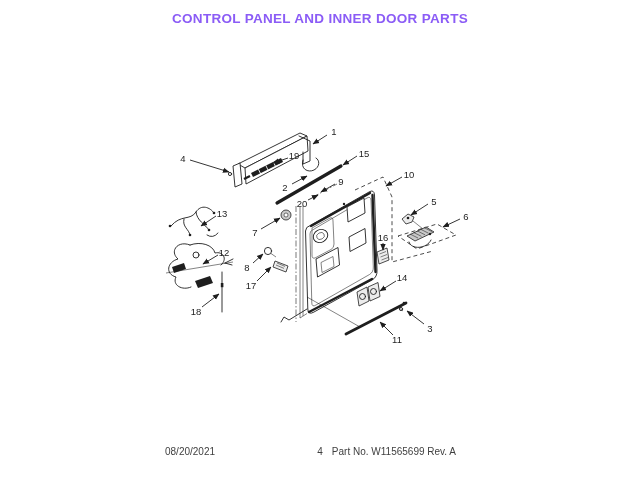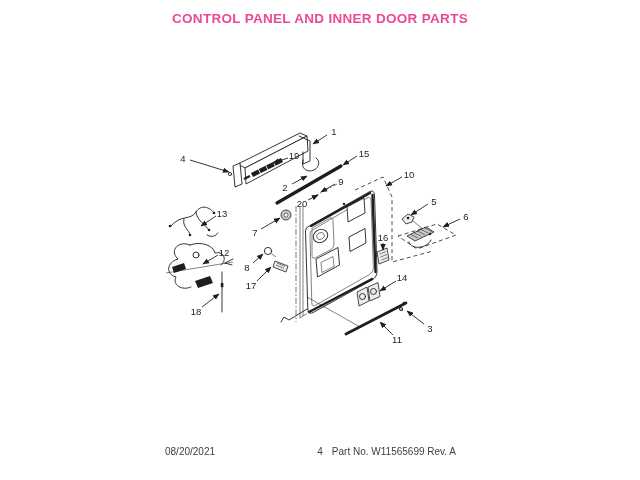--- a/index.html
+++ b/index.html
@@ -4,21 +4,21 @@
 <style>
   :root{
     --ink:#1e1e1e; --paper:#ffffff; --footer:#3f3f3f;
     --light:#ececec; --mid:#c9c9c9;
   }
   html,body{margin:0;padding:0;}
   body{width:640px;height:480px;background:var(--paper);
        font-family:"Liberation Sans", sans-serif; position:relative; overflow:hidden;}
   .page{position:absolute;inset:0;background:var(--paper);}
   .title{position:absolute;top:11px;left:0;width:640px;text-align:center;
-         font-size:13.5px;font-weight:bold;color:#ec4899;letter-spacing:.3px;margin:0;}
+         font-size:13.5px;font-weight:bold;color:#8b5cf6;letter-spacing:.3px;margin:0;}
   svg#diagram{position:absolute;inset:0;}
   
   .ln{stroke:var(--ink);fill:none;stroke-width:.9;stroke-linecap:round;stroke-linejoin:round;}
   .thin{stroke:var(--ink);fill:none;stroke-width:.55;}
   .face{stroke:var(--ink);fill:var(--paper);stroke-width:.9;stroke-linejoin:round;}
   .facelt{stroke:var(--ink);fill:var(--light);stroke-width:.8;stroke-linejoin:round;}
   .facemd{stroke:var(--ink);fill:var(--mid);stroke-width:.8;stroke-linejoin:round;}
   .dark{fill:var(--ink);stroke:none;}
   .band{stroke:var(--ink);fill:none;stroke-width:2.4;stroke-linecap:round;}
   .dashed{stroke:var(--ink);fill:none;stroke-width:.8;stroke-dasharray:4 3;}

